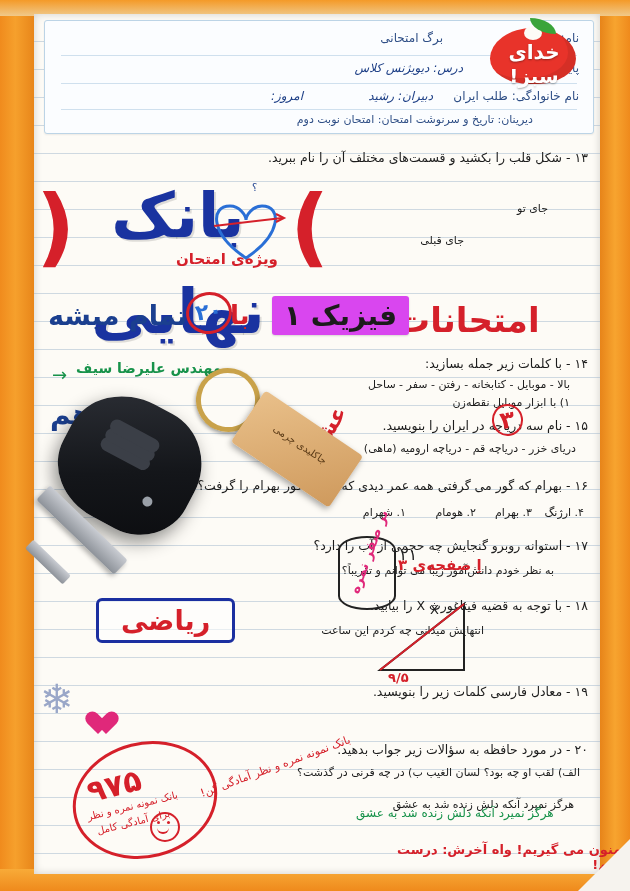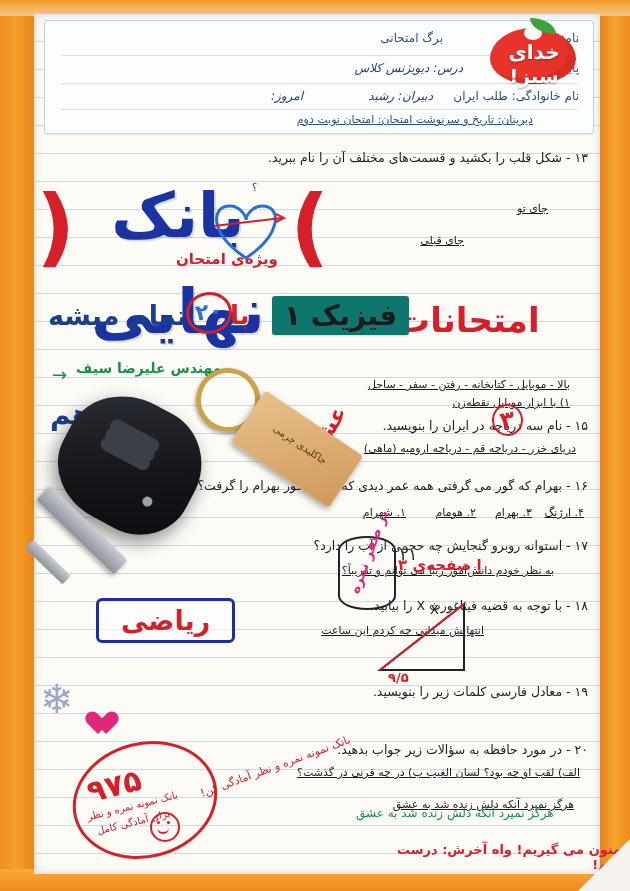--- a/index.html
+++ b/index.html
@@ -65,21 +65,21 @@
     line-height:96px;letter-spacing:-2px;
     text-shadow:2px 2px 0 rgba(0,0,0,.12);}
   .bank-paren{position:absolute;color:#d5202a;font-size:86px;font-weight:bold;}
 
   .vijeh{position:absolute;left:176px;top:250px;color:#d5202a;font-size:15px;
     direction:rtl;font-weight:bold;}
 
   
   .emtehanat{position:absolute;left:396px;top:300px;color:#d5202a;font-size:34px;
     font-weight:bold;direction:rtl;}
-  .fizik-box{position:absolute;left:272px;top:296px;background:#0f766e;
+  .fizik-box{position:absolute;left:272px;top:296px;background:#d946ef;
     padding:3px 12px;border-radius:3px;color:#1b1b1b;font-size:28px;font-weight:bold;
     direction:rtl;box-shadow:0 1px 2px rgba(0,0,0,.15);}
   .ba{position:absolute;left:230px;top:300px;color:#d5202a;font-size:26px;font-weight:bold;}
   .circle20{position:absolute;left:186px;top:292px;width:40px;height:36px;
     border:3px solid #d5202a;border-radius:50%;color:#2a6fd6;font-size:22px;
     font-weight:bold;text-align:center;line-height:34px;transform:rotate(-8deg);}
   .tamam{position:absolute;left:48px;top:300px;color:#1b3f8f;font-size:27px;
     font-weight:bold;direction:rtl;}
 
   .mohandes{position:absolute;left:76px;top:360px;color:#17924a;font-size:14px;
@@ -169,21 +169,21 @@
     background:#3b3f47;border-radius:7px;box-shadow:0 10px 0 #3b3f47,0 20px 0 #3b3f47;}
   .fob-dot{position:absolute;left:98px;top:84px;width:10px;height:10px;
     background:#9aa0a8;border-radius:50%;}
   .blade{position:absolute;left:28px;top:520px;width:108px;height:20px;
     background:linear-gradient(180deg,#c9ccd2,#8d9299);transform:rotate(44deg);
     border-radius:3px;box-shadow:0 3px 5px rgba(0,0,0,.3);}
   .blade2{position:absolute;left:22px;top:556px;width:52px;height:12px;
     background:linear-gradient(180deg,#c9ccd2,#8d9299);transform:rotate(44deg);
     border-radius:2px;}
 
-  .small{font-size:11px;text-decoration:underline;}
+  .small{font-size:11px;}
   .tiny{font-size:10px;}
 </style>
 </head>
 <body>
 
 <div class="photo">
 
   <div class="edge-left"></div>
   <div class="edge-right"></div>
   <div class="edge-top"></div>
@@ -243,20 +243,21 @@
   </div>
   <div class="stamp-side">بانک نمونه نمره و نظر آمادگی کن!</div>
   <div class="smiley"></div>
 
   <div class="qcol">
 
     <div class="q" style="top:0px;">۱۳ - شکل قلب را بکشید و قسمت‌های مختلف آن را نام ببرید.</div>
     <div class="q blue small" style="top:52px;right:44px;">جای تو</div>
     <div class="q blue small" style="top:84px;right:128px;">جای قبلی</div>
 
+    <div class="q" style="top:206px;">۱۴ - با کلمات زیر جمله بسازید:</div>
     <div class="q small" style="top:228px;right:22px;">بالا - موبایل - کتابخانه - رفتن - سفر - ساحل</div>
     <div class="q small" style="top:246px;right:22px;">۱) با ابزار موبایل نقطه‌زن</div>
 
     <div class="q" style="top:268px;">۱۵ - نام سه دریاچه در ایران را بنویسید.</div>
     <div class="q small" style="top:292px;right:16px;">دریای خزر - دریاچه قم - دریاچه ارومیه (ماهی)</div>
 
     <div class="q" style="top:328px;">۱۶ - بهرام که گور می گرفتی همه عمر    دیدی که چگونه گور بهرام را گرفت؟</div>
     <div class="q small" style="top:356px;right:186px;">۱. شهرام</div>
     <div class="q small" style="top:356px;right:116px;">۲. هومام</div>
     <div class="q small" style="top:356px;right:60px;">۳. بهرام</div>

